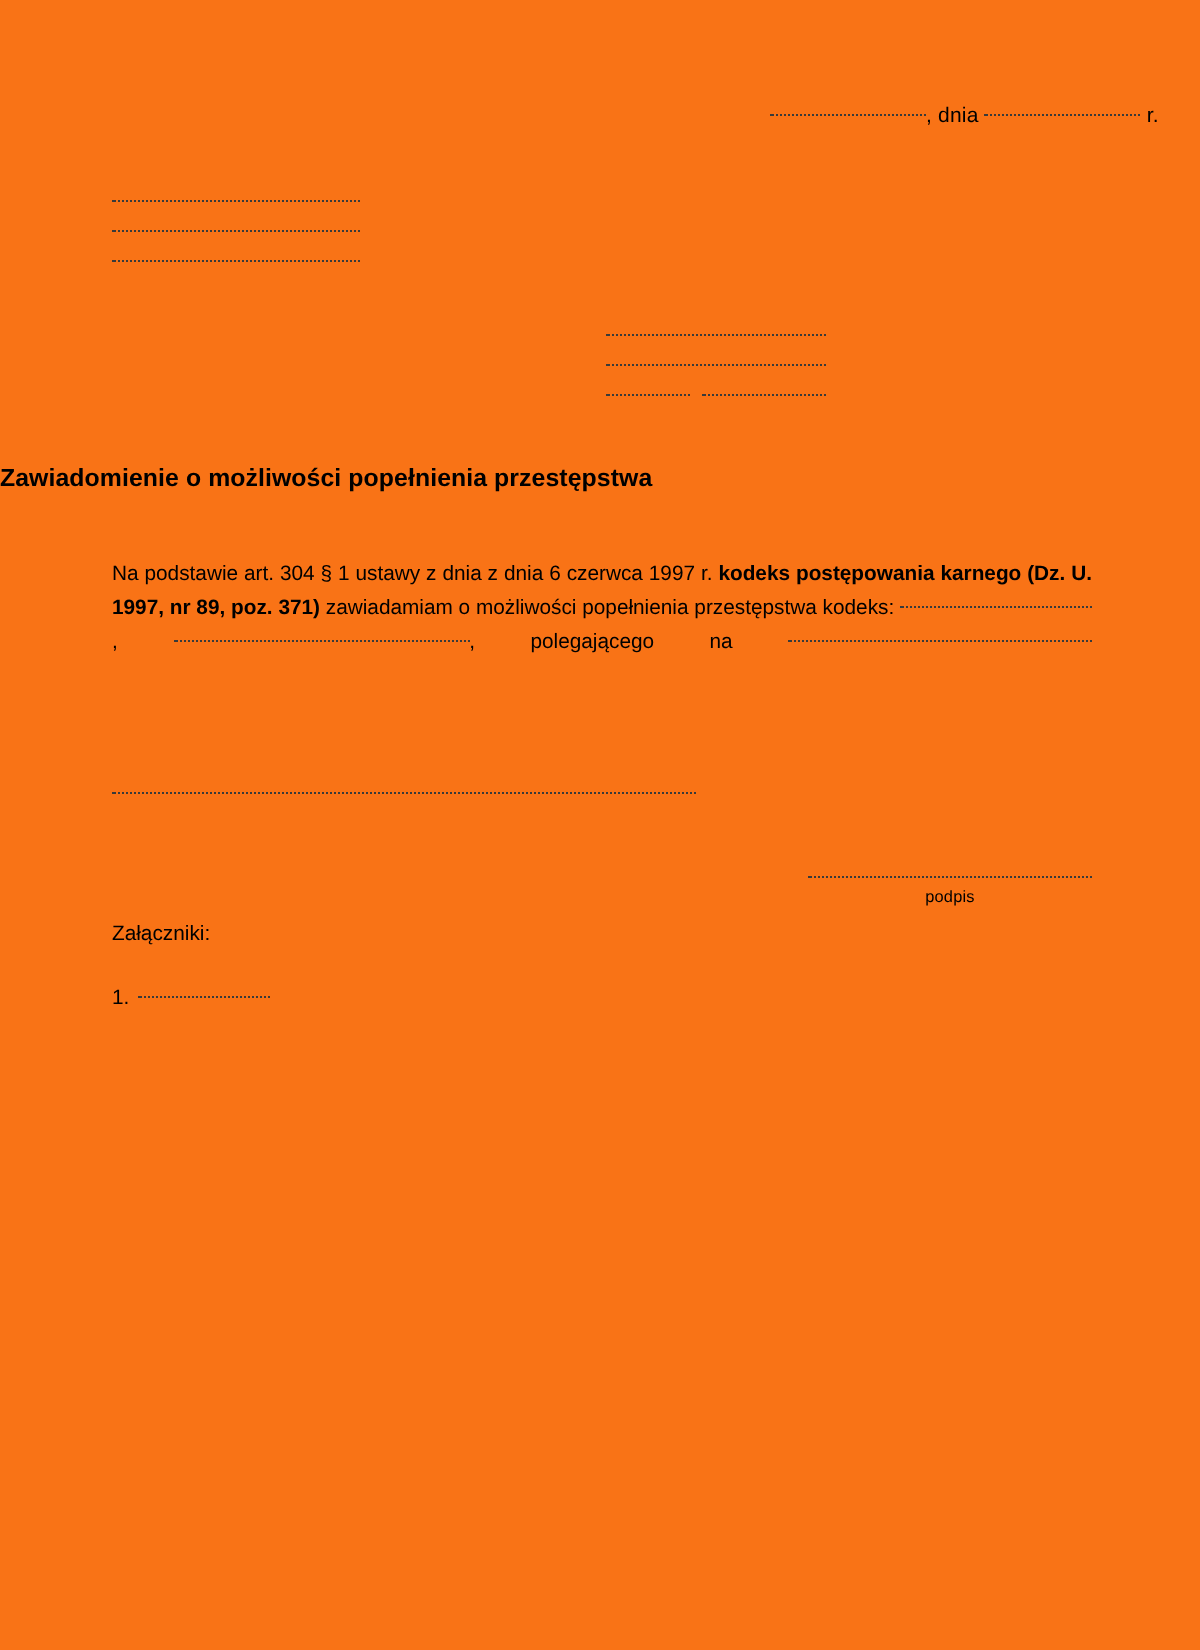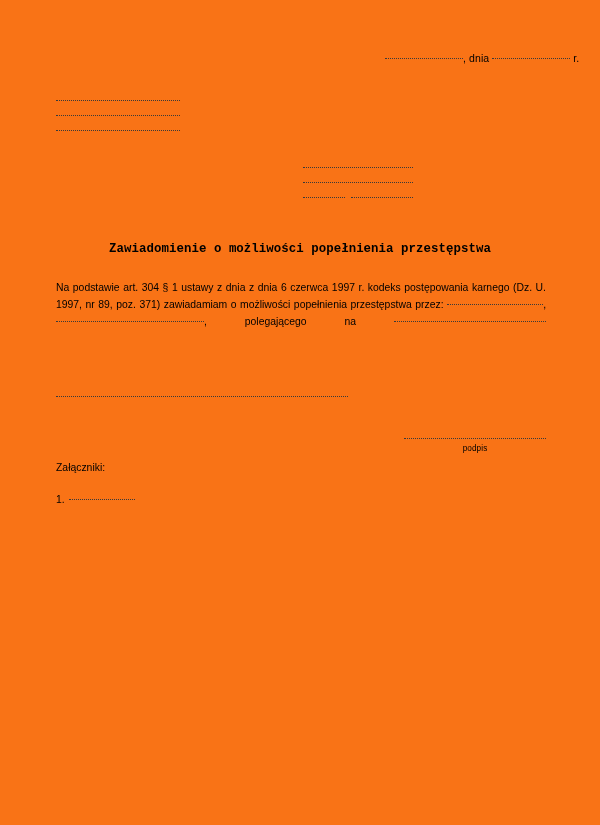--- a/index.html
+++ b/index.html
@@ -89,41 +89,39 @@
     width: 62px;
     border-bottom: 1px dotted #3a3a3a;
     height: 0;
   }
 
   
   .doc-title {
     position: absolute;
     left: 0;
     right: 0;
-    top: 242px;
-    text-align: center;
+    top: 232px;
     font-size: 12.4px;
     font-weight: bold;
     letter-spacing: 0.05px;
-    font-family: Liberation Mono, monospace;
   }
 
   
   .body-block {
     position: absolute;
     left: 56px;
     top: 279px;
     width: 490px;
     font-size: 10.4px;
     line-height: 17.2px;
     text-align: justify;
     text-justify: inter-word;
   }
   .body-block p { margin: 0; }
-  .body-block b { font-weight: normal; }
+  .body-block b { font-weight: bold; }
 
   .para-justify {
     text-align: justify;
   }
   .para-justify::after {
     content: "";
     display: inline-block;
     width: 100%;
   }
 
@@ -211,21 +209,21 @@
     <div class="split">
       <span class="seg-a"></span>
       <span class="seg-b"></span>
     </div>
   </div>
 
   <div class="doc-title">Zawiadomienie o możliwości popełnienia przestępstwa</div>
 
   <div class="body-block">
     <p class="para-justify"><span>Na podstawie art. 304 § 1 ustawy z dnia z dnia 6 czerwca 1997 r. </span><b>kodeks postępowania karnego (Dz. U.</b> <b>1997, nr 89, poz. 371)</b><span> zawiadamiam o możliwości popełnienia przestępstwa</span>
-      <span>przez: </span><span class="dots-inline" style="width:96px"></span><span>, </span><span class="dots-inline" style="width:148px"></span><span>, polegającego na </span><span class="dots-inline" style="width:152px"></span>
+      <span>kodeks: </span><span class="dots-inline" style="width:96px"></span><span>, </span><span class="dots-inline" style="width:148px"></span><span>, polegającego na </span><span class="dots-inline" style="width:152px"></span>
     </p>
   </div>
 
 
   <div class="just-line"></div>
 
   <div class="signature-block">
     <div class="sig-line"></div>
     <div class="sig-label">podpis</div>
   </div>

